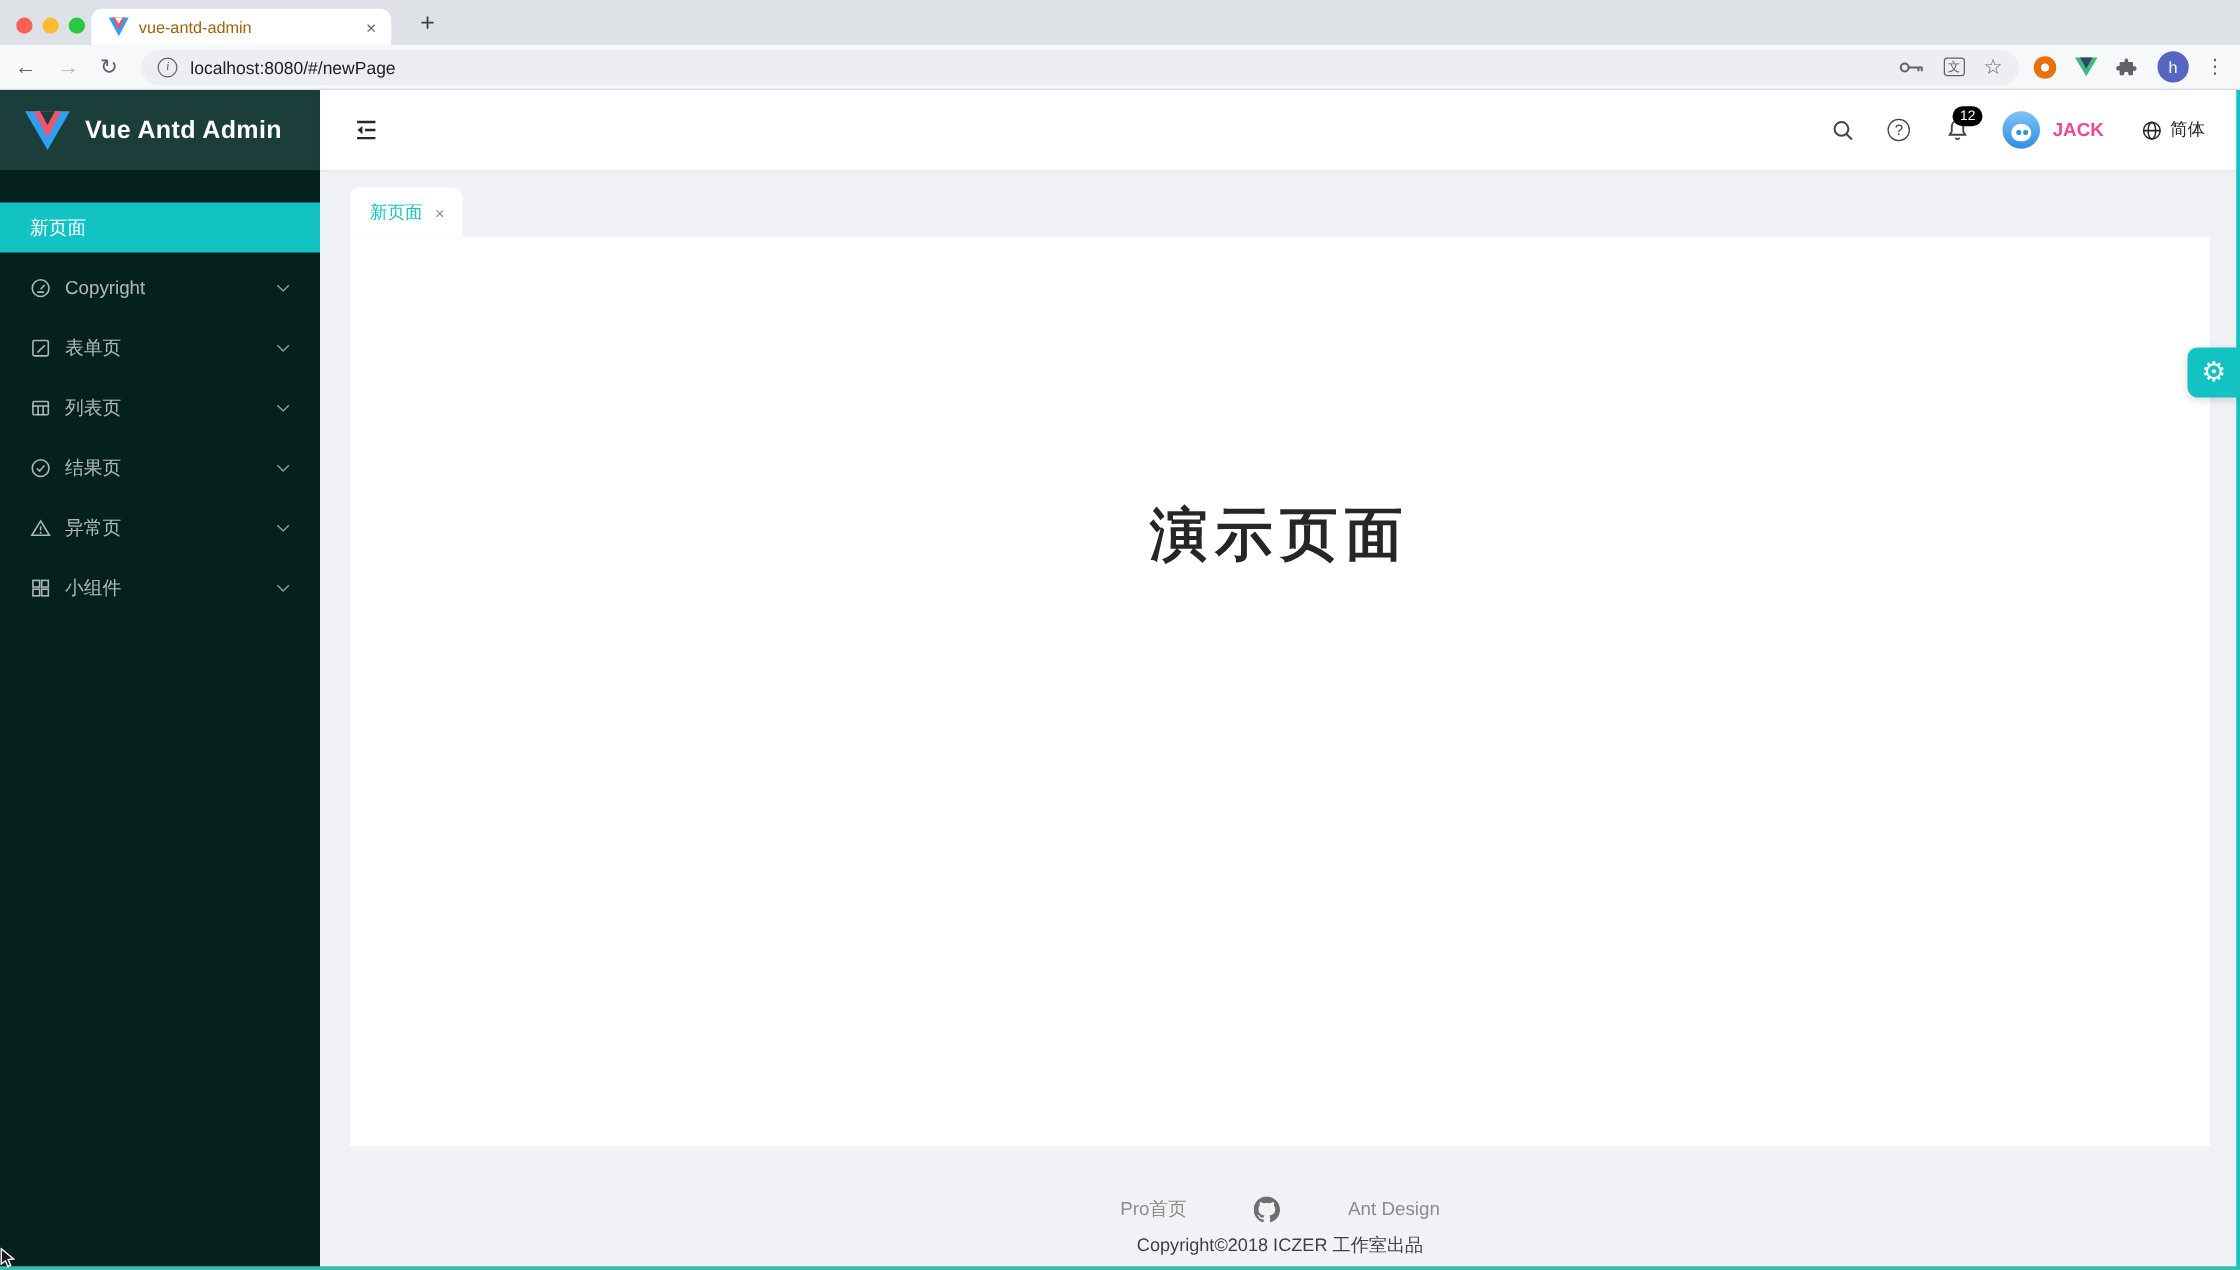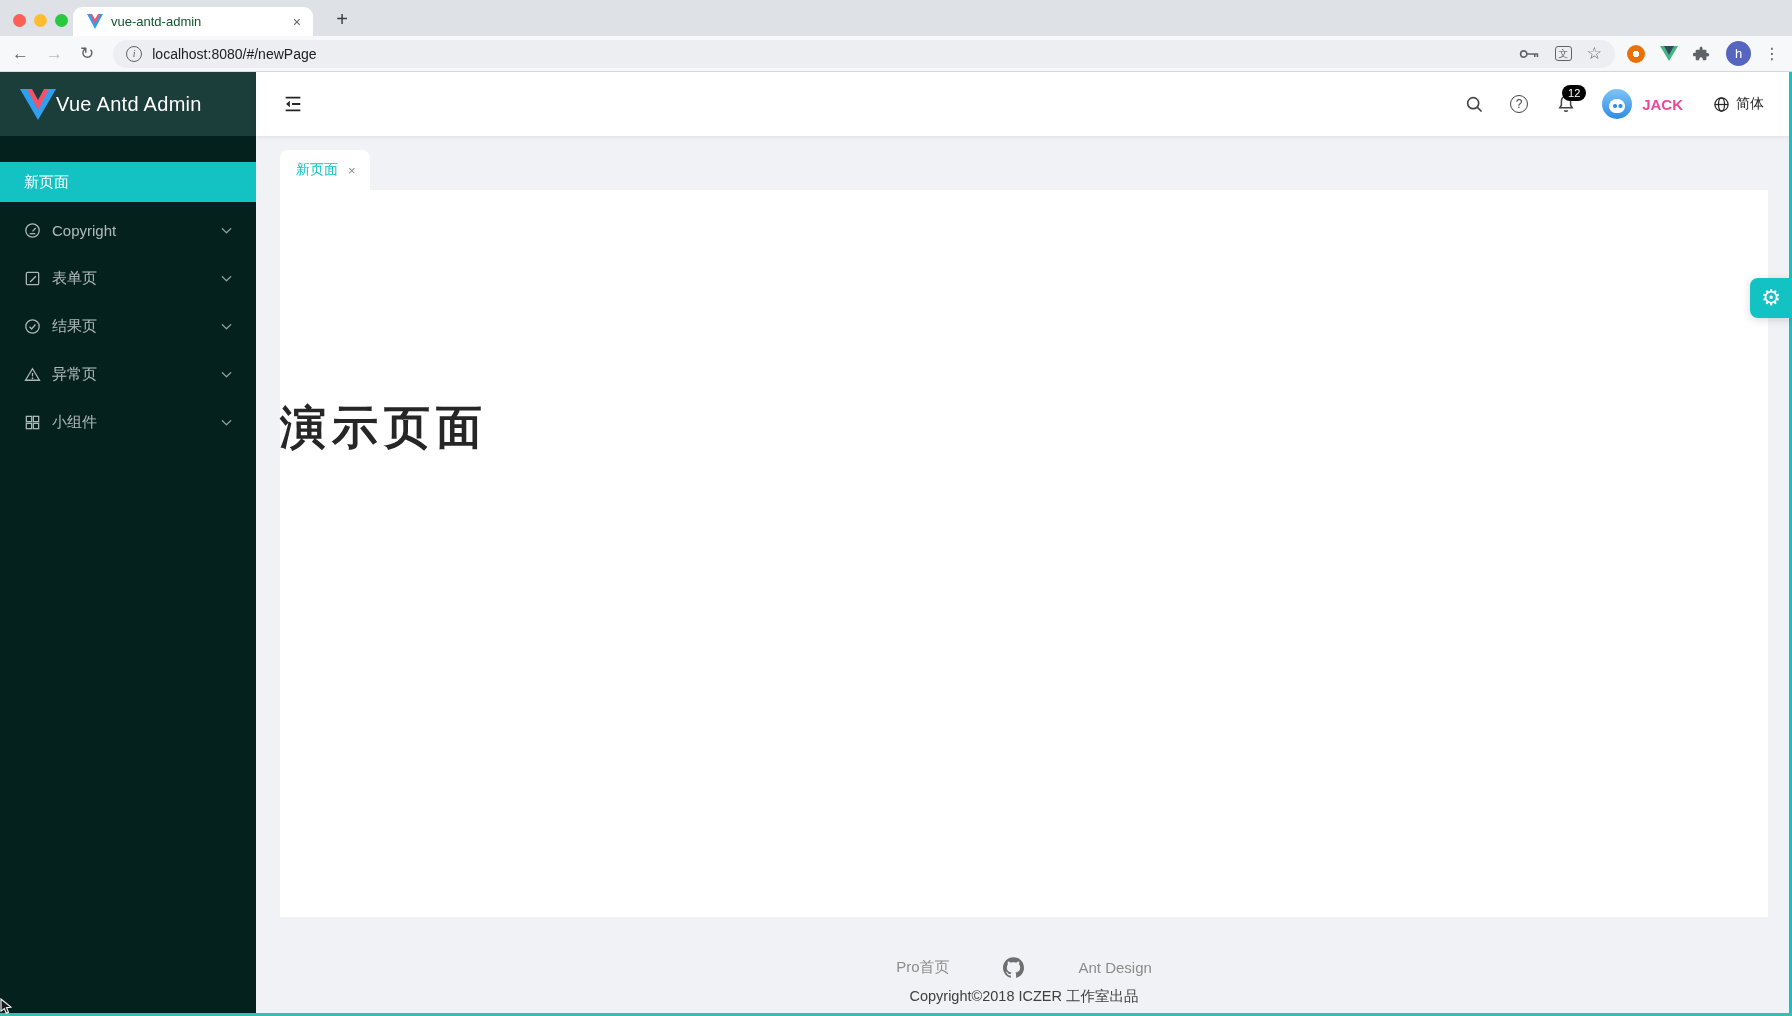--- a/index.html
+++ b/index.html
@@ -5,21 +5,21 @@
   html,body{margin:0;padding:0;}
   body{width:1792px;height:1016px;overflow:hidden;font-family:"Liberation Sans","DejaVu Sans",sans-serif;background:#dee1e6;}
   .screen{position:relative;width:1792px;height:1016px;background:#fff;}
 
   
   .tabstrip{position:relative;height:36px;background:#dee1e6;}
   .traffic{position:absolute;left:13px;top:14px;display:flex;gap:8px;}
   .light{width:13px;height:13px;border-radius:50%;}
   .light.red{background:#ff5f57}.light.yellow{background:#febc2e}.light.green{background:#28c840}
   .btab{position:absolute;left:73px;top:7px;width:240px;height:29px;background:#fff;border-radius:9px 9px 0 0;display:flex;align-items:center;padding:0 10px 0 13px;box-sizing:border-box;}
-  .btab-title{margin-left:8px;font-size:13px;color:#14532d;flex:1;white-space:nowrap;overflow:hidden;}
+  .btab-title{margin-left:8px;font-size:13px;color:#a16207;flex:1;white-space:nowrap;overflow:hidden;}
   .btab-close{font-size:14px;color:#5f6368;padding:0 2px;}
   .newtab{position:absolute;left:328px;top:5px;width:28px;height:28px;display:flex;align-items:center;justify-content:center;font-size:20px;color:#3c4043;border-radius:50%;}
 
   
   .vtri{position:relative;display:inline-block;}
   .vtri span{position:absolute;left:50%;transform:translateX(-50%);width:0;height:0;border-style:solid;border-color:transparent;top:0;}
   .vfav{width:17px;height:15px;flex:0 0 auto;}
   .vfav .t1{border-width:15px 8.5px 0 8.5px;border-top-color:#2f9ff0;}
   .vfav .t2{border-width:10px 5.5px 0 5.5px;border-top-color:#f2536a;}
   .vfav .t3{border-width:5px 3px 0 3px;border-top-color:#ffffff;}
@@ -45,21 +45,21 @@
   
   .app{display:flex;height:944px;position:relative;}
 
   
   .sidebar{flex:0 0 256px;width:256px;background:#04211e;display:flex;flex-direction:column;}
   .logo{height:64px;background:#1c3e3b;display:flex;align-items:center;padding-left:20px;}
   .vlogo{width:36px;height:31px;flex:0 0 auto;}
   .vlogo .t1{border-width:31px 18px 0 18px;border-top-color:#2f9ff0;}
   .vlogo .t2{border-width:21px 11.5px 0 11.5px;border-top-color:#f2536a;}
   .vlogo .t3{border-width:11px 6px 0 6px;border-top-color:#1c3e3b;}
-  .logo-title{color:#fff;font-size:20px;font-weight:400;letter-spacing:.3px;white-space:nowrap;}
+  .logo-title{color:#fff;font-size:20px;font-weight:700;margin-left:12px;letter-spacing:.3px;white-space:nowrap;}
   .menu{padding-top:26px;}
   .mitem{height:40px;display:flex;align-items:center;padding:0 24px;margin-bottom:8px;color:rgba(255,255,255,.68);font-size:15px;cursor:pointer;}
   .mitem.selected{background:#13c2c2;color:#ffffff;font-weight:400;}
   .mi{width:17px;height:17px;margin-right:11px;flex:0 0 auto;}
   .chev{margin-left:auto;width:11px;height:7px;opacity:.8;flex:0 0 auto;}
 
   
   .main{flex:1;background:#f0f2f5;display:flex;flex-direction:column;position:relative;min-width:0;}
   .appheader{height:64px;background:#fff;box-shadow:0 1px 4px rgba(0,21,41,.08);display:flex;align-items:center;padding:0 28px 0 26px;position:relative;z-index:2;}
   .fold{display:flex;align-items:center;}
@@ -73,21 +73,21 @@
   .avatar::after{content:"";position:absolute;left:11px;top:15px;width:3.5px;height:3.5px;background:#2f8de4;border-radius:50%;box-shadow:5.5px 0 0 #2f8de4;}
   .uname{font-size:15px;font-weight:700;color:#ec4899;margin-left:10px;}
   .lang{display:flex;align-items:center;font-size:14px;color:#262626;margin-left:30px;}
   .lang svg{margin-right:6px;}
 
   .tabsrow{height:54px;padding:14px 0 0 24px;box-sizing:border-box;}
   .ptab{display:inline-flex;height:40px;align-items:center;background:#fff;border-radius:8px 8px 0 0;padding:0 14px 0 16px;font-size:14px;color:#13c2c2;}
   .ptab-close{margin-left:10px;color:#8c8c8c;font-size:13px;}
 
   .card{margin:0 24px;background:#fff;height:727px;}
-  .demo-title{margin:0;padding-top:210px;text-align:left;font-size:46px;font-weight:700;color:#262626;letter-spacing:6px;line-height:1.2;}
+  .demo-title{margin:0;padding-top:210px;text-align:center;font-size:46px;font-weight:700;color:#262626;letter-spacing:6px;line-height:1.2;}
 
   .footer{text-align:center;color:#8c8c8c;}
   .flinks{margin-top:40px;display:flex;justify-content:center;align-items:center;gap:54px;font-size:15px;}
   .flink{color:#8c8c8c;text-decoration:none;}
   .copy{margin-top:9px;font-size:14.5px;color:#404040;}
 
   
   .settings-handle{position:absolute;right:0;top:278px;width:42px;height:40px;background:#13c2c2;border-radius:8px 0 0 8px;display:flex;align-items:center;justify-content:center;z-index:40;box-shadow:0 2px 8px rgba(0,0,0,.15);}
   .gear{color:#fff;font-size:22px;line-height:1;}
   .edge-right{position:absolute;top:72px;right:0;bottom:0;width:3px;background:#13c2c2;z-index:35;}
@@ -182,20 +182,30 @@
               <rect x="2.2" y="2.2" width="11.6" height="11.6" rx="1.2"></rect>
               <path d="M5.5 10.6 10.7 5.4l.9.9-5.2 5.2h-.9z" fill="currentColor" stroke="none"></path>
             </svg>
           <span>表单页</span>
           <svg class="chev" viewBox="0 0 12 7" fill="none" stroke="currentColor" stroke-width="1.4">
               <path d="M1 1l5 5 5-5"></path>
             </svg>
         </div>
         <div class="mitem">
           <svg class="mi" viewBox="0 0 16 16" fill="none" stroke="currentColor" stroke-width="1.2">
+              <rect x="2.2" y="3" width="11.6" height="10" rx="1"></rect>
+              <path d="M2.2 6.4h11.6M6.1 6.4V13M9.9 6.4V13"></path>
+            </svg>
+          <span>列表页</span>
+          <svg class="chev" viewBox="0 0 12 7" fill="none" stroke="currentColor" stroke-width="1.4">
+              <path d="M1 1l5 5 5-5"></path>
+            </svg>
+        </div>
+        <div class="mitem">
+          <svg class="mi" viewBox="0 0 16 16" fill="none" stroke="currentColor" stroke-width="1.2">
               <circle cx="8" cy="8" r="6.3"></circle>
               <path d="M5.2 8.3l2 2 3.6-4.2"></path>
             </svg>
           <span>结果页</span>
           <svg class="chev" viewBox="0 0 12 7" fill="none" stroke="currentColor" stroke-width="1.4">
               <path d="M1 1l5 5 5-5"></path>
             </svg>
         </div>
         <div class="mitem">
           <svg class="mi" viewBox="0 0 16 16" fill="none" stroke="currentColor" stroke-width="1.2">

